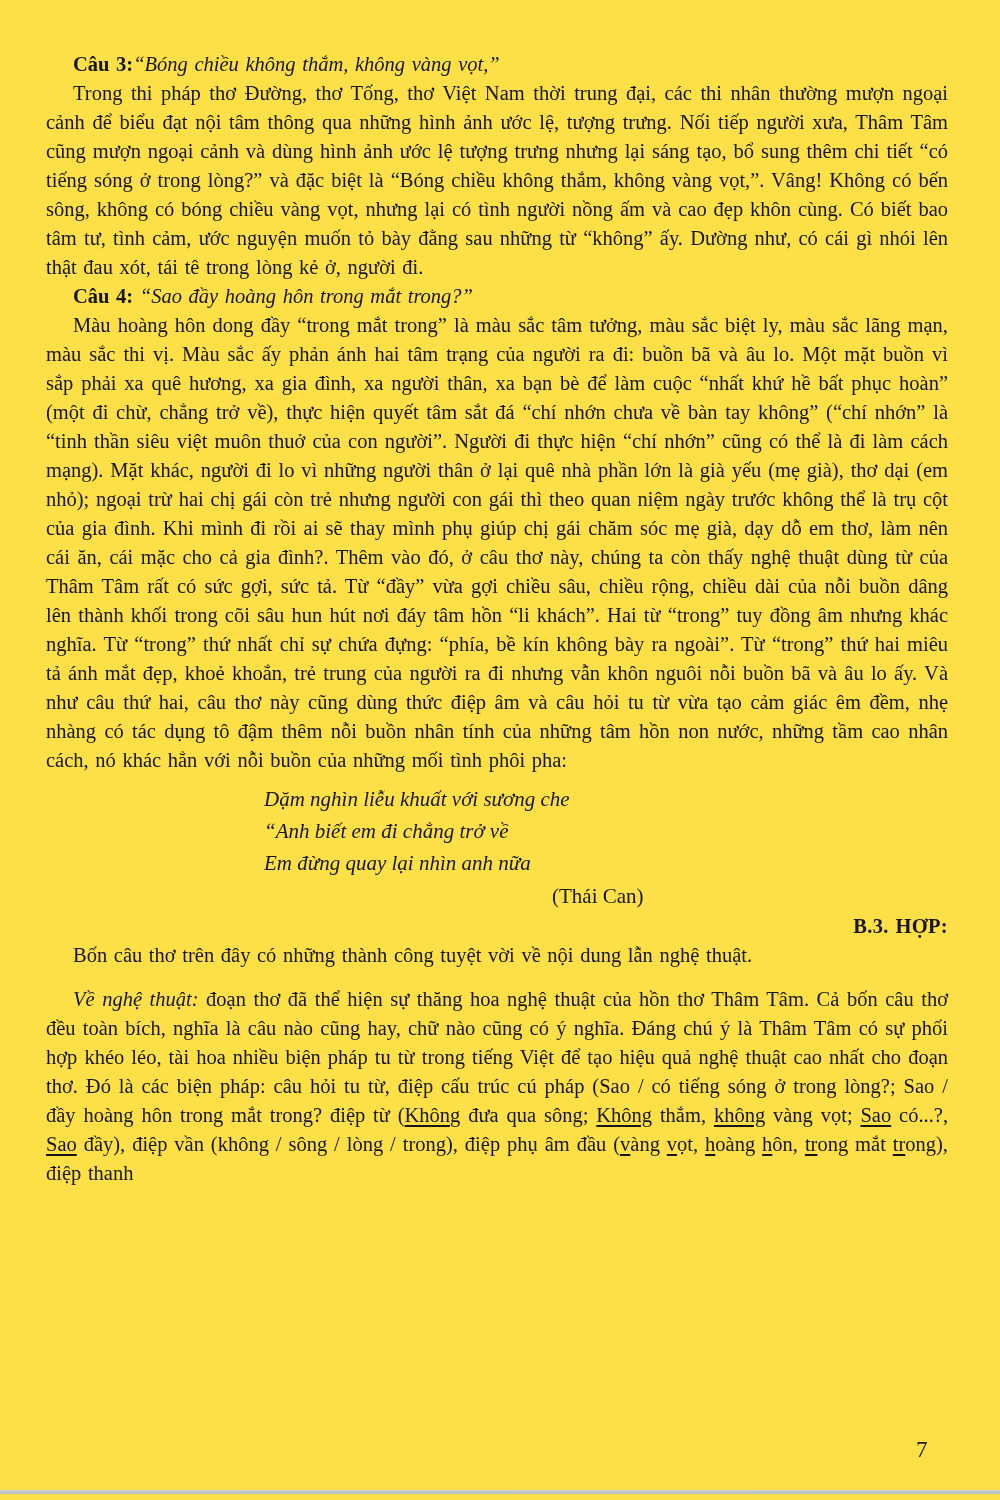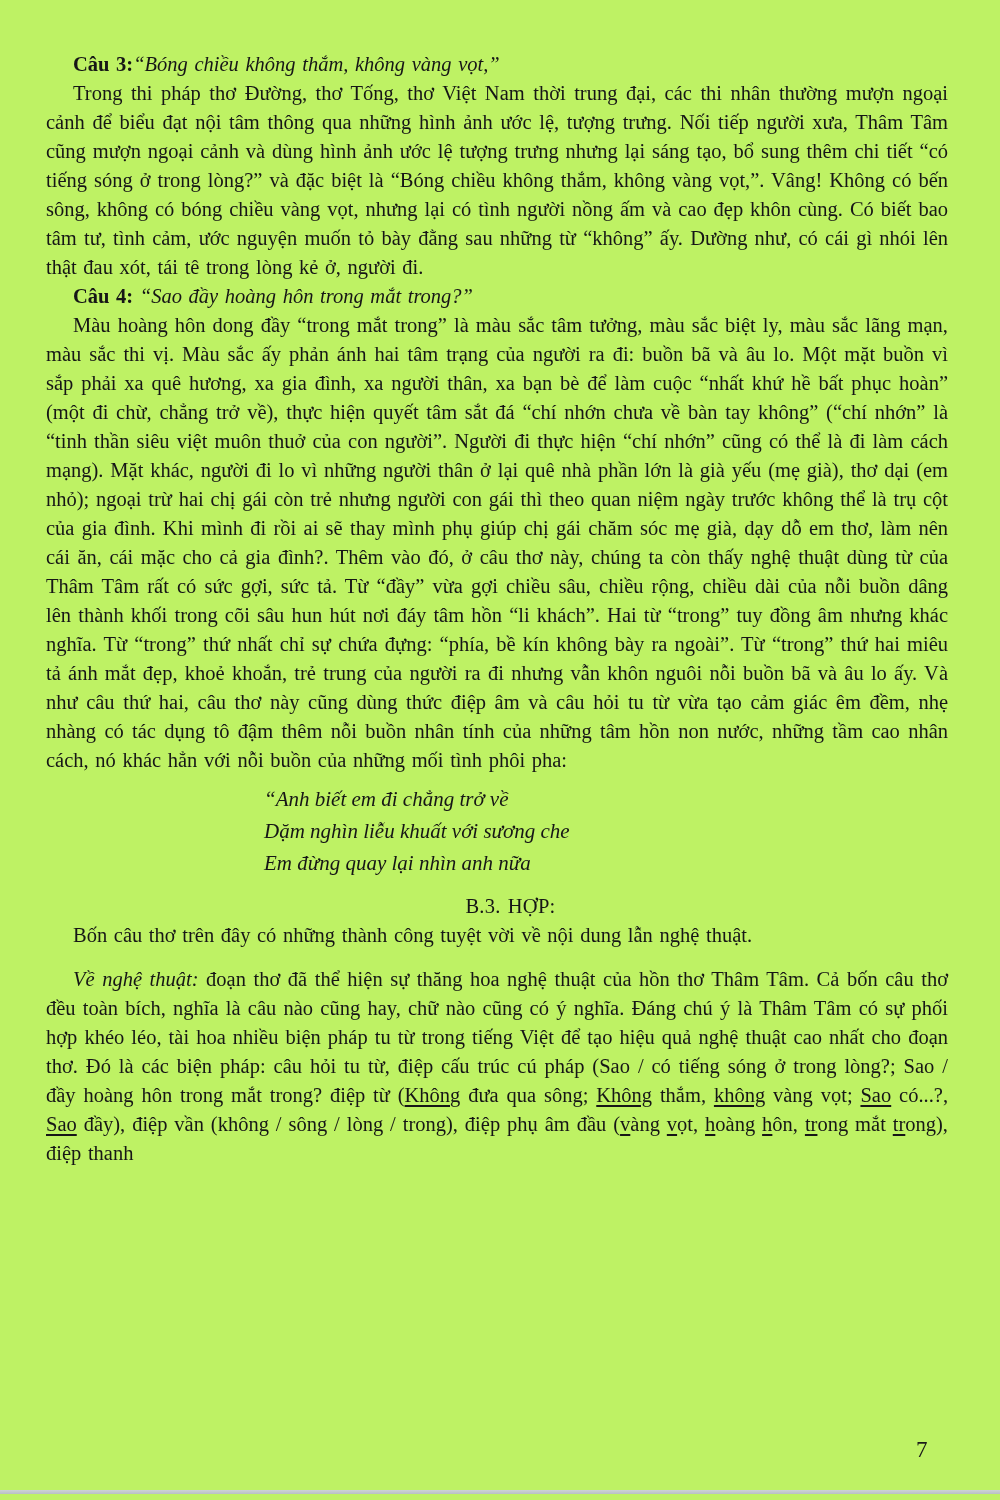--- a/index.html
+++ b/index.html
@@ -1,20 +1,20 @@
 <!DOCTYPE html>
 <html><head>
 <meta charset="utf-8">
 <style>
   html, body { margin: 0; padding: 0; background: #ffffff; }
   .page {
     position: relative;
     width: 1000px;
     height: 1500px;
-    background: #bef264;
+    background: #fde047;
     font-family: "Liberation Serif", "DejaVu Serif", serif;
     color: #161616;
     overflow: hidden;
   }
   .content {
     position: absolute;
     left: 46px;
     top: 50px;
     width: 902px;
   }
@@ -27,23 +27,22 @@
     word-spacing: 1.5px;
   }
   .heading-para {
     text-align: left;
     text-indent: 27px;
   }
   .hlabel { font-weight: bold; font-style: normal; }
   .hquote { font-style: italic; }
   .lead-italic { font-style: italic; }
   .b3-heading {
-    font-weight: normal;
-    text-align: center;
-    margin-top: 13px;
+    font-weight: bold;
+    text-align: right;
     letter-spacing: 0.3px;
   }
   .mt4 { margin-top: 0; }
   .mt6 { margin-top: 15px; }
   .poem {
     margin: 8px 0 0 218px;
   }
   .poem-line {
     margin: 0;
     font-style: italic;
@@ -84,25 +83,26 @@
 
     <p class="para heading-para"><b class="hlabel">Câu 3:</b><i class="hquote">“Bóng chiều không thắm, không vàng vọt,”</i></p>
 
     <p class="para">Trong thi pháp thơ Đường, thơ Tống, thơ Việt Nam thời trung đại, các thi nhân thường mượn ngoại cảnh để biểu đạt nội tâm thông qua những hình ảnh ước lệ, tượng trưng. Nối tiếp người xưa, Thâm Tâm cũng mượn ngoại cảnh và dùng hình ảnh ước lệ tượng trưng nhưng lại sáng tạo, bổ sung thêm chi tiết “có tiếng sóng ở trong lòng?” và đặc biệt là “Bóng chiều không thắm, không vàng vọt,”. Vâng! Không có bến sông, không có bóng chiều vàng vọt, nhưng lại có tình người nồng ấm và cao đẹp khôn cùng. Có biết bao tâm tư, tình cảm, ước nguyện muốn tỏ bày đằng sau những từ “không” ấy. Dường như, có cái gì nhói lên thật đau xót, tái tê trong lòng kẻ ở, người đi.</p>
 
     <p class="para heading-para mt4"><b class="hlabel">Câu 4:</b><i class="hquote"> “Sao đầy hoàng hôn trong mắt trong?”</i></p>
 
     <p class="para">Màu hoàng hôn dong đầy “trong mắt trong” là màu sắc tâm tưởng, màu sắc biệt ly, màu sắc lãng mạn, màu sắc thi vị. Màu sắc ấy phản ánh hai tâm trạng của người ra đi: buồn bã và âu lo. Một mặt buồn vì sắp phải xa quê hương, xa gia đình, xa người thân, xa bạn bè để làm cuộc “nhất khứ hề bất phục hoàn” (một đi chừ, chẳng trở về), thực hiện quyết tâm sắt đá “chí nhớn chưa về bàn tay không” (“chí nhớn” là “tinh thần siêu việt muôn thuở của con người”. Người đi thực hiện “chí nhớn” cũng có thể là đi làm cách mạng). Mặt khác, người đi lo vì những người thân ở lại quê nhà phần lớn là già yếu (mẹ già), thơ dại (em nhỏ); ngoại trừ hai chị gái còn trẻ nhưng người con gái thì theo quan niệm ngày trước không thể là trụ cột của gia đình. Khi mình đi rồi ai sẽ thay mình phụ giúp chị gái chăm sóc mẹ già, dạy dỗ em thơ, làm nên cái ăn, cái mặc cho cả gia đình?. Thêm vào đó, ở câu thơ này, chúng ta còn thấy nghệ thuật dùng từ của Thâm Tâm rất có sức gợi, sức tả. Từ “đầy” vừa gợi chiều sâu, chiều rộng, chiều dài của nỗi buồn dâng lên thành khối trong cõi sâu hun hút nơi đáy tâm hồn “li khách”. Hai từ “trong” tuy đồng âm nhưng khác nghĩa. Từ “trong” thứ nhất chỉ sự chứa đựng: “phía, bề kín không bày ra ngoài”. Từ “trong” thứ hai miêu tả ánh mắt đẹp, khoẻ khoắn, trẻ trung của người ra đi nhưng vẫn khôn nguôi nỗi buồn bã và âu lo ấy. Và như câu thứ hai, câu thơ này cũng dùng thức điệp âm và câu hỏi tu từ vừa tạo cảm giác êm đềm, nhẹ nhàng có tác dụng tô đậm thêm nỗi buồn nhân tính của những tâm hồn non nước, những tầm cao nhân cách, nó khác hẳn với nỗi buồn của những mối tình phôi pha:</p>
 
     <div class="poem">
+      <p class="poem-line">Dặm nghìn liễu khuất với sương che</p>
       <p class="poem-line">“Anh biết em đi chẳng trở về</p>
-      <p class="poem-line">Dặm nghìn liễu khuất với sương che</p>
       <p class="poem-line">Em đừng quay lại nhìn anh nữa</p>
     </div>
 
+    <p class="attribution">(Thái Can)</p>
 
     <p class="para b3-heading">B.3. HỢP:</p>
 
     <p class="para mt4">Bốn câu thơ trên đây có những thành công tuyệt vời về nội dung lẫn nghệ thuật.</p>
 
 
     <p class="para mt6"><i class="lead-italic">Về nghệ thuật:</i><span><span> đoạn thơ đã thể hiện sự thăng hoa nghệ thuật của hồn thơ Thâm Tâm. Cả bốn câu thơ đều toàn bích, nghĩa là câu nào cũng hay, chữ nào cũng có ý nghĩa. Đáng chú ý là Thâm Tâm có sự phối hợp khéo léo, tài hoa nhiều biện pháp tu từ trong tiếng Việt để tạo hiệu quả nghệ thuật cao nhất cho đoạn thơ. Đó là các biện pháp: câu hỏi tu từ, điệp cấu trúc cú pháp (Sao / có tiếng sóng ở trong lòng?; Sao / đầy hoàng hôn trong mắt trong? điệp từ (</span><span class="u">Không</span><span> đưa qua sông; </span><span class="u">Không</span><span> thắm, </span><span class="u">không</span><span> vàng vọt; </span><span class="u">Sao</span><span> có...?, </span><span class="u">Sao</span><span> đầy), điệp vần (không / sông / lòng / trong), điệp phụ âm đầu (</span><span class="u">v</span><span>àng </span><span class="u">v</span><span>ọt, </span><span class="u">h</span><span>oàng </span><span class="u">h</span><span>ôn, </span><span class="u">tr</span><span>ong mắt </span><span class="u">tr</span><span>ong), điệp thanh</span></span></p>
 
   </div>
 

